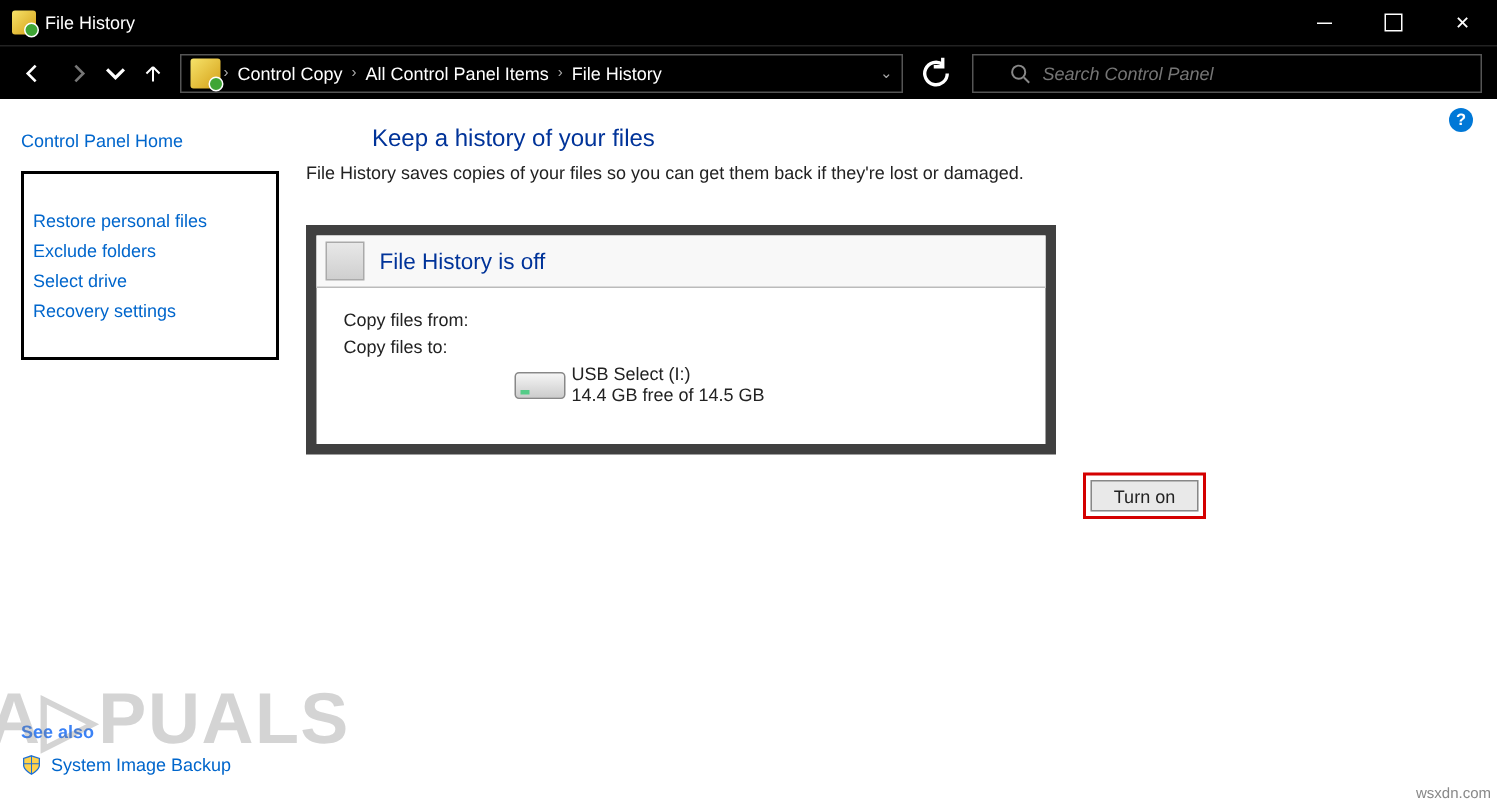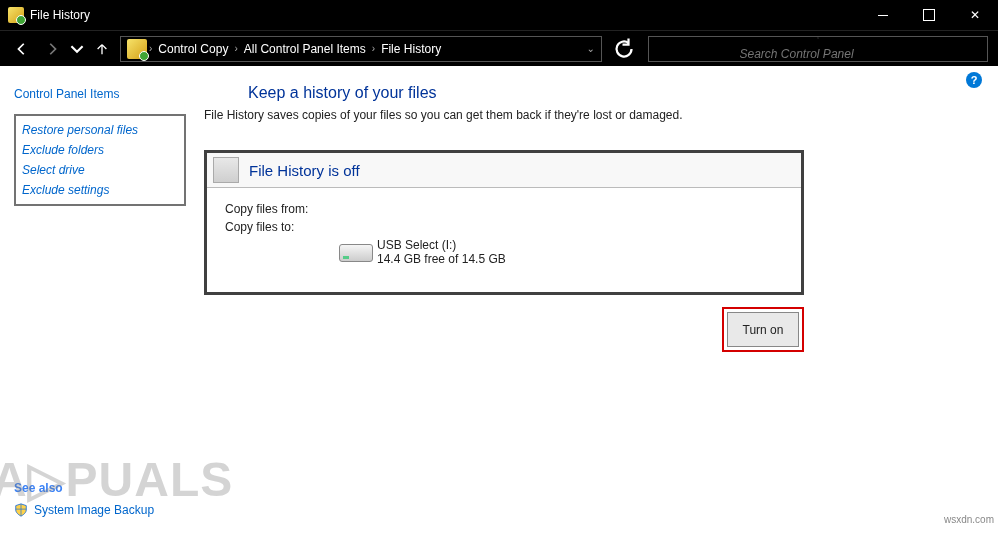--- a/index.html
+++ b/index.html
@@ -20,55 +20,55 @@
 .navbar { height: 36px; background: #000; display:flex; align-items:center; padding: 0 10px; gap:6px; color:#fff; border-top:1px solid #222; }
 .navbtn{width:24px;height:24px;display:flex;align-items:center;justify-content:center;color:#fff;}
 .navbtn svg{width:14px;height:14px;}
 .nav-icon { width:20px;height:20px;background:linear-gradient(135deg,#f7e36a,#d4a017);border-radius:2px;position:relative;}
 .nav-icon::after{content:"";position:absolute;bottom:-2px;right:-2px;width:8px;height:8px;border-radius:50%;background:#3fa535;border:1px solid #fff;}
 .crumbwrap{flex:1;height:26px;border:1px solid #555;display:flex;align-items:center;padding:0 6px;gap:2px;font-size:12px;}
 .crumb{padding:0 4px;}
 .crumbsep{color:#aaa;font-size:10px;}
 .crumbwrap .spacer{flex:1;}
 .refreshbtn{width:24px;height:24px;display:flex;align-items:center;justify-content:center;margin-left:4px;}
-.searchbox{width:340px;height:26px;border:1px solid #555;display:flex;align-items:center;padding:0 24px;color:#888;gap:8px;margin-left:6px;flex-direction:column;}
+.searchbox{width:340px;height:26px;border:1px solid #555;display:flex;align-items:center;padding:0 24px;color:#888;gap:8px;margin-left:6px;}
 .searchbox svg{width:14px;height:14px;}
 .searchbox input{background:transparent;border:none;outline:none;color:#888;font-size:12px;flex:1;font-style:italic;}
 
 
 .content{display:flex;height:calc(537px - 66px);position:relative;}
 .sidebar{width:200px;padding:18px 14px;font-size:12px;}
 .sidebar a{color:#0066cc;text-decoration:none;display:block;padding:3px 0;}
 .sidebar .home{margin-bottom:10px;}
-.sidelinks{border:2px solid #737373;padding:4px 6px;font-style:italic;}
+.sidelinks{border:2px solid #000000;padding:21px 6px;}
 .see-also{position:absolute;bottom:18px;left:14px;font-size:12px;}
 .see-also .hdr{color:#3b82f6;margin-bottom:6px;font-weight:bold;}
 .see-also a{color:#0066cc;text-decoration:none;display:flex;align-items:center;gap:6px;padding:2px 0;}
 .shield{width:14px;height:14px;}
 
 .main{flex:1;padding:18px 4px 0 4px;font-size:12px;color:#222;position:relative;}
 .helpicon{position:absolute;top:6px;right:16px;width:16px;height:16px;border-radius:50%;background:#0078d7;color:#fff;display:flex;align-items:center;justify-content:center;font-size:11px;font-weight:bold;}
 .maintitle{color:#003399;font-size:16px;font-weight:400;margin-bottom:6px;margin-left:44px;}
 .maindesc{margin-bottom:10px;}
-.statusbox{border:3px solid #404040;width:600px;margin-top:28px;}
+.statusbox{border:7px solid #404040;width:500px;margin-top:28px;}
 .statushdr{display:flex;align-items:center;border-bottom:1px solid #bbb;padding:4px 6px;gap:10px;background:#f8f8f8;}
 .statushdr .sq{width:26px;height:26px;background:linear-gradient(#e8e8e8,#cfcfcf);border:1px solid #aaa;}
 .statushdr .txt{color:#003399;font-size:15px;}
 .statusbody{padding:14px 18px 22px 18px;}
 .row{display:flex;margin-bottom:4px;}
 .row .lbl{width:110px;}
 .driveicon{width:42px;display:flex;justify-content:center;margin-top:6px;}
 .driveicon .d{width:34px;height:18px;background:linear-gradient(#f5f5f5,#ccc);border:1px solid #888;border-radius:3px;position:relative;}
 .driveicon .d::after{content:"";position:absolute;bottom:2px;left:3px;width:6px;height:3px;background:#5c8;}
 .turnon-wrap{width:600px;display:flex;justify-content:flex-end;margin-top:12px;}
 .turnon-border{border:2px solid #d40000;padding:3px;}
-.turnon{width:72px;height:35px;border:1px solid #888;background:#e9e9e9;font-size:12px;display:flex;align-items:center;justify-content:center;cursor:pointer;}
+.turnon{width:72px;height:21px;border:1px solid #888;background:#e9e9e9;font-size:12px;display:flex;align-items:center;justify-content:center;cursor:pointer;}
 
 .watermark{position:absolute;left:-8px;bottom:30px;font-size:48px;font-weight:700;color:rgba(120,120,120,0.32);letter-spacing:1px;pointer-events:none;}
-.wsrc{position:absolute;right:4px;bottom:12px;font-size:10px;color:#888;}
+.wsrc{position:absolute;right:4px;bottom:2px;font-size:10px;color:#888;}
 </style>
 </head>
 <body>
 
 <div class="titlebar">
   <div class="app-icon"></div>
   <div class="title">File History</div>
   <div class="win-controls">
     <div class="win-min"></div>
     <div class="win-max"></div>
@@ -119,26 +119,26 @@
         <circle cx="7" cy="7" r="5" stroke="#888" stroke-width="1.5" fill="none"></circle>
         <line x1="11" y1="11" x2="15" y2="15" stroke="#888" stroke-width="1.5"></line>
       </svg>
     <input placeholder="Search Control Panel" style="">
   </div>
 </div>
 
 <div class="content">
 
   <div class="sidebar">
-    <a href="#" class="home">Control Panel Items</a>
+    <a href="#" class="home">Control Panel Home</a>
     <div class="sidelinks">
       <a href="#">Restore personal files</a>
       <a href="#">Exclude folders</a>
       <a href="#">Select drive</a>
-      <a href="#">Exclude settings</a>
+      <a href="#">Recovery settings</a>
     </div>
   </div>
 
   <div class="main">
     <div class="helpicon">?</div>
     <div class="maintitle">Keep a history of your files</div>
     <div class="maindesc">File History saves copies of your files so you can get them back if they're lost or damaged.</div>
 
     <div class="statusbox">
       <div class="statushdr">

